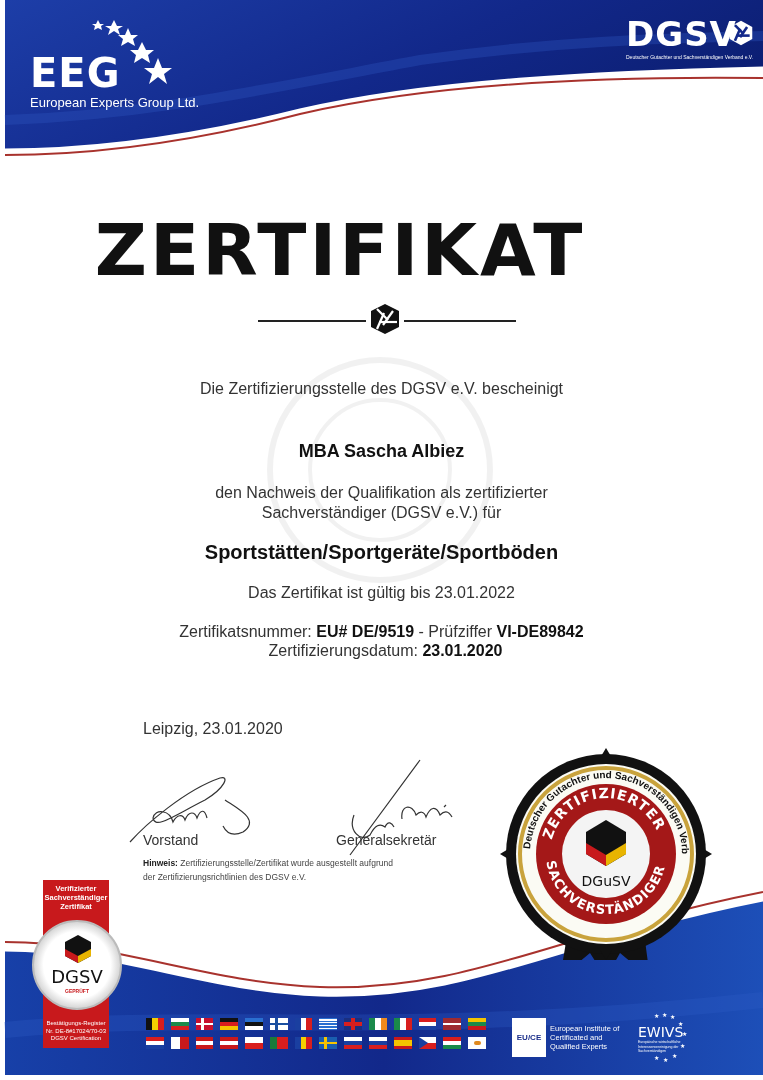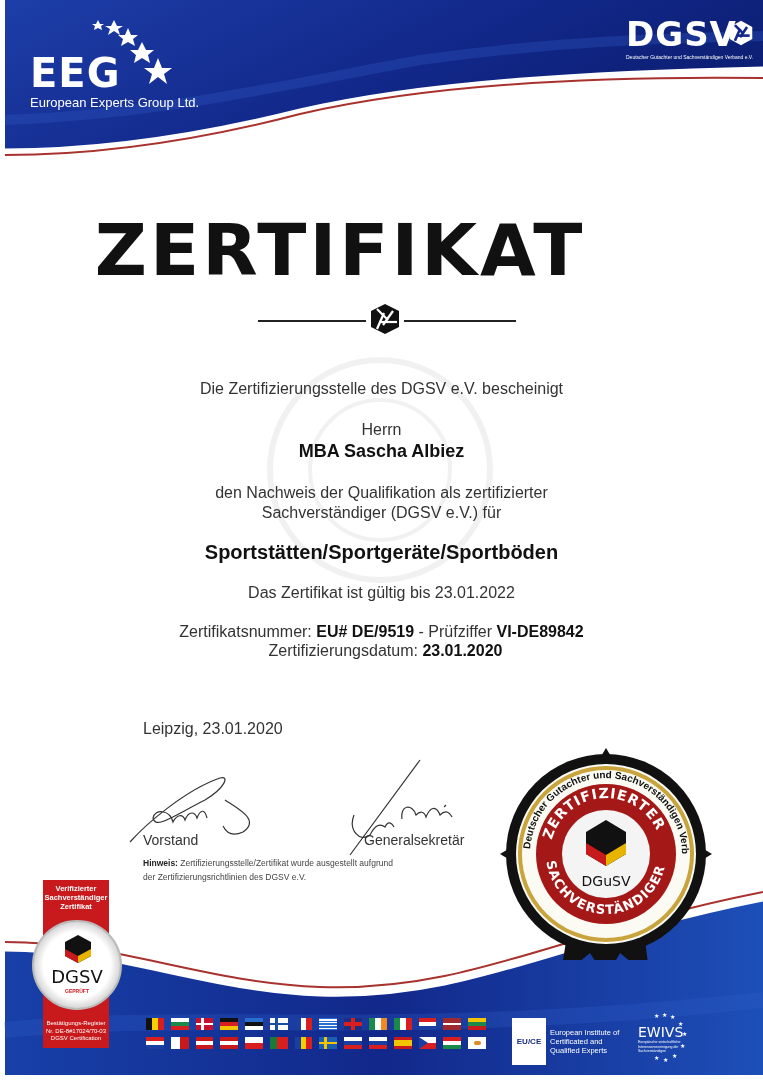--- a/index.html
+++ b/index.html
@@ -42,21 +42,21 @@
   .verified-reg { position: absolute; left: 43px; top: 1020px; width: 66px; text-align: center; color: #fff; font-size: 6px; line-height: 7.5px; }
 
   
   .seal { position: absolute; left: 500px; top: 748px; width: 212px; height: 212px; }
 
   .flags { position: absolute; left: 146px; top: 1018px; width: 340px; }
   .flag-row { display: flex; gap: 7px; margin-bottom: 7px; }
   .flag { width: 18px; height: 12px; position: relative; overflow: hidden; }
 
   .euice { position: absolute; left: 512px; top: 1018px; display: flex; align-items: center; }
-  .euice-box { width: 34px; height: 47px; background: #fff; color: #1a2e8a; font-size: 8px; font-weight: bold; display: flex; align-items: center; justify-content: center; }
+  .euice-box { width: 34px; height: 39px; background: #fff; color: #1a2e8a; font-size: 8px; font-weight: bold; display: flex; align-items: center; justify-content: center; }
   .euice-text { color: #fff; font-size: 7.5px; line-height: 9px; margin-left: 4px; width: 70px; }
   .ewivs { position: absolute; left: 630px; top: 1012px; width: 70px; height: 55px; }
   .ewivs-name { position: absolute; left: 638px; top: 1024px; color: #fff; font-size: 14px; font-family: "DejaVu Sans", sans-serif; }
   .ewivs-sub { position: absolute; left: 638px; top: 1040px; color: #fff; font-size: 3.5px; line-height: 4.5px; width: 45px; }
 
   .watermark { position: absolute; left: 230px; top: 340px; width: 300px; height: 260px; opacity: 0.05; }
 </style>
 </head>
 <body>
 
@@ -112,21 +112,20 @@
     <g stroke="#fff" stroke-width="2.2">
       <line x1="9" y1="7" x2="20" y2="18"></line>
       <line x1="25" y1="9" x2="15" y2="23"></line>
       <line x1="29" y1="20" x2="11" y2="20"></line>
       <line x1="9" y1="27" x2="16" y2="11"></line>
     </g>
   </svg>
   <div class="divider" style="left:404px; width:112px;"></div>
 
   <div class="center t-body" style="top:380px;">Die Zertifizierungsstelle des DGSV e.V. bescheinigt</div>
-  <div class="center t-body" style="top:421px;">Herrn</div>
   <div class="center t-bold" style="top:441px;">MBA Sascha Albiez</div>
   <div class="center t-body" style="top:484px;">den Nachweis der Qualifikation als zertifizierter</div>
   <div class="center t-body" style="top:504px;">Sachverständiger (DGSV e.V.) für</div>
   <div class="center t-spec" style="top:541px;">Sportstätten/Sportgeräte/Sportböden</div>
   <div class="center t-body" style="top:584px;">Das Zertifikat ist gültig bis 23.01.2022</div>
   <div class="center t-line" style="top:623px;">
     <span>Zertifikatsnummer:</span>
     <b>EU# DE/9519</b>
     <span>- Prüfziffer</span>
     <b>VI-DE89842</b>
@@ -139,21 +138,21 @@
   <div class="place-date">Leipzig, 23.01.2020</div>
 
   <svg class="signature" style="left:125px; top:770px; width:140px; height:80px;" viewBox="0 0 140 80">
     <path d="M5,72 C20,55 60,20 95,8 C105,5 100,18 80,30 C50,45 30,60 28,48 C30,38 45,40 48,52 C52,44 58,44 60,50 C64,40 70,42 72,48 C76,38 80,40 82,48 M100,30 C115,40 135,50 118,62 C105,68 100,60 98,56" fill="none" stroke="#333" stroke-width="1.2"></path>
   </svg>
   <div class="sig-label" style="left:143px; top:832px;">Vorstand</div>
 
   <svg class="signature" style="left:340px; top:755px; width:140px; height:105px;" viewBox="0 0 140 105">
     <path d="M10,100 L80,5 M14,60 C8,75 20,88 30,80 C35,70 40,68 45,72 C48,65 52,68 54,72 M62,64 C60,50 72,48 76,60 C80,56 84,56 86,62 C90,52 96,50 100,60 C104,56 108,55 112,62 M104,52 L106,50" fill="none" stroke="#333" stroke-width="1.2"></path>
   </svg>
-  <div class="sig-label" style="left:364px; top:832px;">Generalsekretär</div>
+  <div class="sig-label" style="left:336px; top:832px;">Generalsekretär</div>
 
   <div class="note">
     <b>Hinweis:</b>
     <span>Zertifizierungsstelle/Zertifikat wurde ausgestellt aufgrund</span><br>
     <span>der Zertifizierungsrichtlinien des DGSV e.V.</span>
   </div>
 
   <svg class="footer-svg" viewBox="0 0 763 200" preserveAspectRatio="none">
     <defs>
       <linearGradient id="fg" x1="0" y1="0" x2="1" y2="0">

